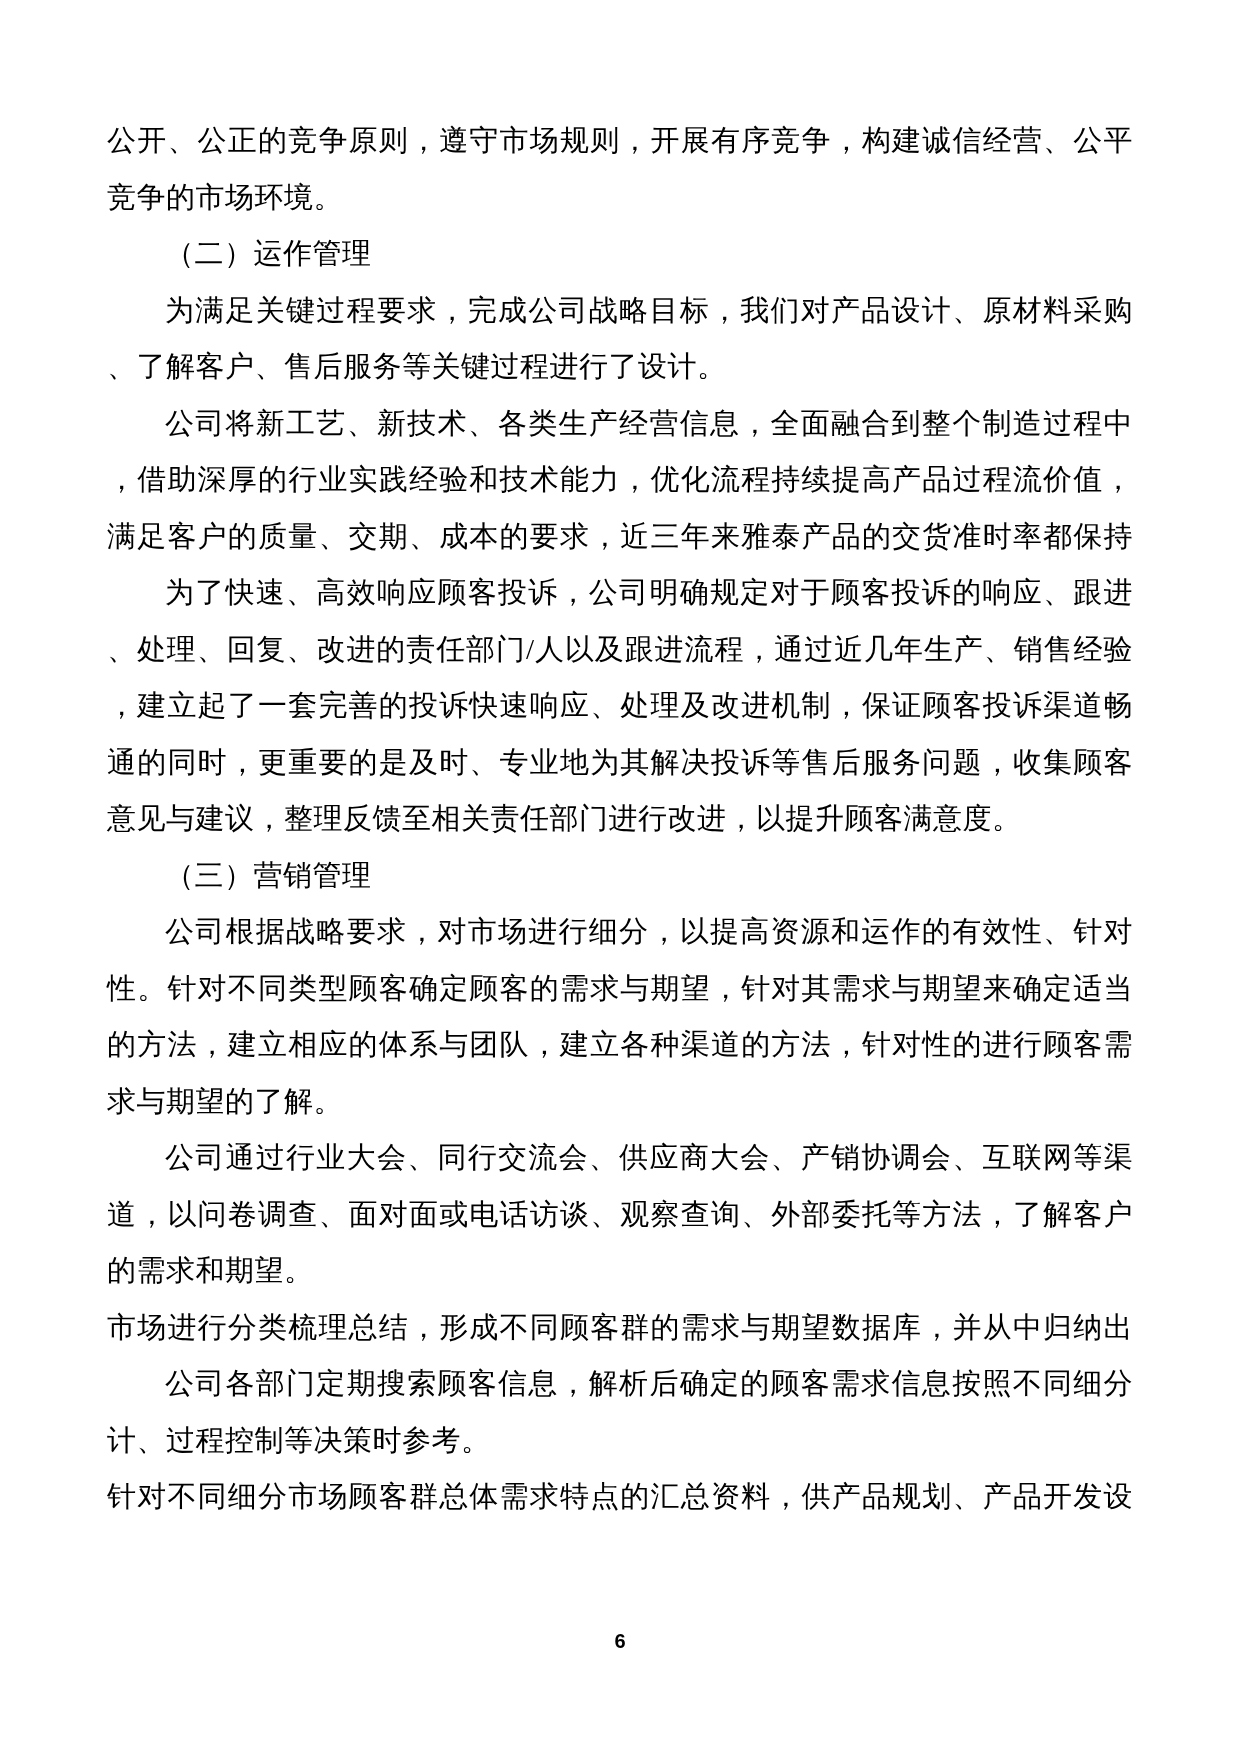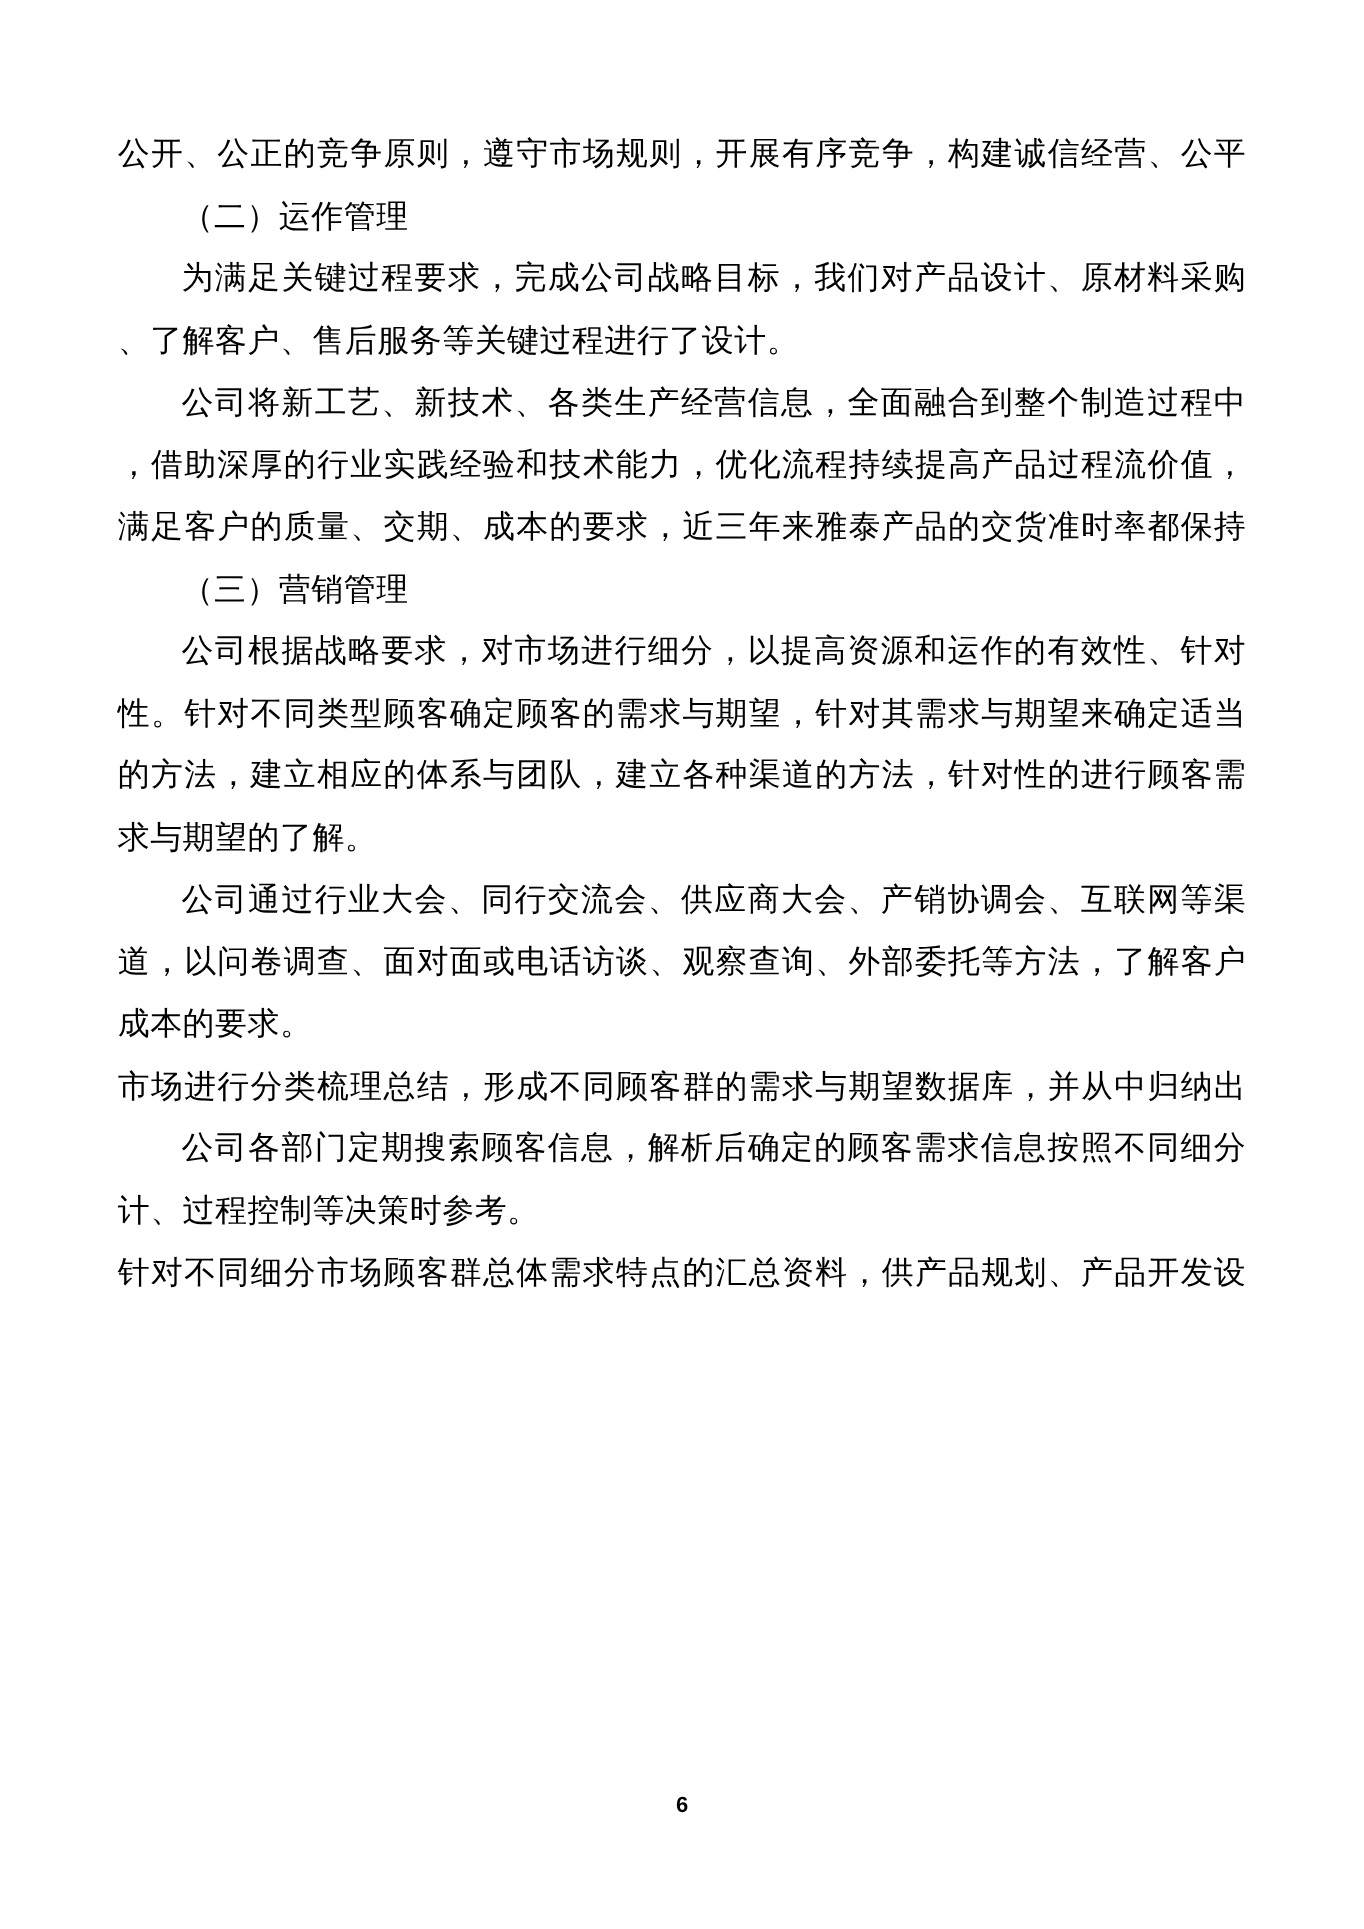--- a/index.html
+++ b/index.html
@@ -46,46 +46,54 @@
     color: #000000;
   }
 </style>
 </head>
 <body>
 
 <div class="page">
   <main class="doc" id="doc">
       <div class="paragraph">
         <div class="line fill">公开、公正的竞争原则，遵守市场规则，开展有序竞争，构建诚信经营、公平</div>
+        <div class="line">竞争的市场环境。</div>
       </div>
       <div class="paragraph heading">
         <div class="line indent">（二）运作管理</div>
       </div>
       <div class="paragraph">
         <div class="line fill indent">为满足关键过程要求，完成公司战略目标，我们对产品设计、原材料采购</div>
         <div class="line">、了解客户、售后服务等关键过程进行了设计。</div>
       </div>
       <div class="paragraph">
         <div class="line fill indent">公司将新工艺、新技术、各类生产经营信息，全面融合到整个制造过程中</div>
         <div class="line fill">，借助深厚的行业实践经验和技术能力，优化流程持续提高产品过程流价值，</div>
         <div class="line fill">满足客户的质量、交期、成本的要求，近三年来雅泰产品的交货准时率都保持</div>
       </div>
+      <div class="paragraph">
+        <div class="line fill indent">为了快速、高效响应顾客投诉，公司明确规定对于顾客投诉的响应、跟进</div>
+        <div class="line fill">、处理、回复、改进的责任部门/人以及跟进流程，通过近几年生产、销售经验</div>
+        <div class="line fill">，建立起了一套完善的投诉快速响应、处理及改进机制，保证顾客投诉渠道畅</div>
+        <div class="line fill">通的同时，更重要的是及时、专业地为其解决投诉等售后服务问题，收集顾客</div>
+        <div class="line">意见与建议，整理反馈至相关责任部门进行改进，以提升顾客满意度。</div>
+      </div>
       <div class="paragraph heading">
         <div class="line indent">（三）营销管理</div>
       </div>
       <div class="paragraph">
         <div class="line fill indent">公司根据战略要求，对市场进行细分，以提高资源和运作的有效性、针对</div>
         <div class="line fill">性。针对不同类型顾客确定顾客的需求与期望，针对其需求与期望来确定适当</div>
         <div class="line fill">的方法，建立相应的体系与团队，建立各种渠道的方法，针对性的进行顾客需</div>
         <div class="line">求与期望的了解。</div>
       </div>
       <div class="paragraph">
         <div class="line fill indent">公司通过行业大会、同行交流会、供应商大会、产销协调会、互联网等渠</div>
         <div class="line fill">道，以问卷调查、面对面或电话访谈、观察查询、外部委托等方法，了解客户</div>
-        <div class="line">成本的要求。</div>
+        <div class="line">的需求和期望。</div>
       </div>
       <div class="paragraph">
         <div class="line fill">市场进行分类梳理总结，形成不同顾客群的需求与期望数据库，并从中归纳出</div>
         <div class="line fill indent">公司各部门定期搜索顾客信息，解析后确定的顾客需求信息按照不同细分</div>
         <div class="line">计、过程控制等决策时参考。</div>
         <div class="line fill">针对不同细分市场顾客群总体需求特点的汇总资料，供产品规划、产品开发设</div>
       </div>
     </main>
   <footer class="pagenum">6</footer>
 </div>

